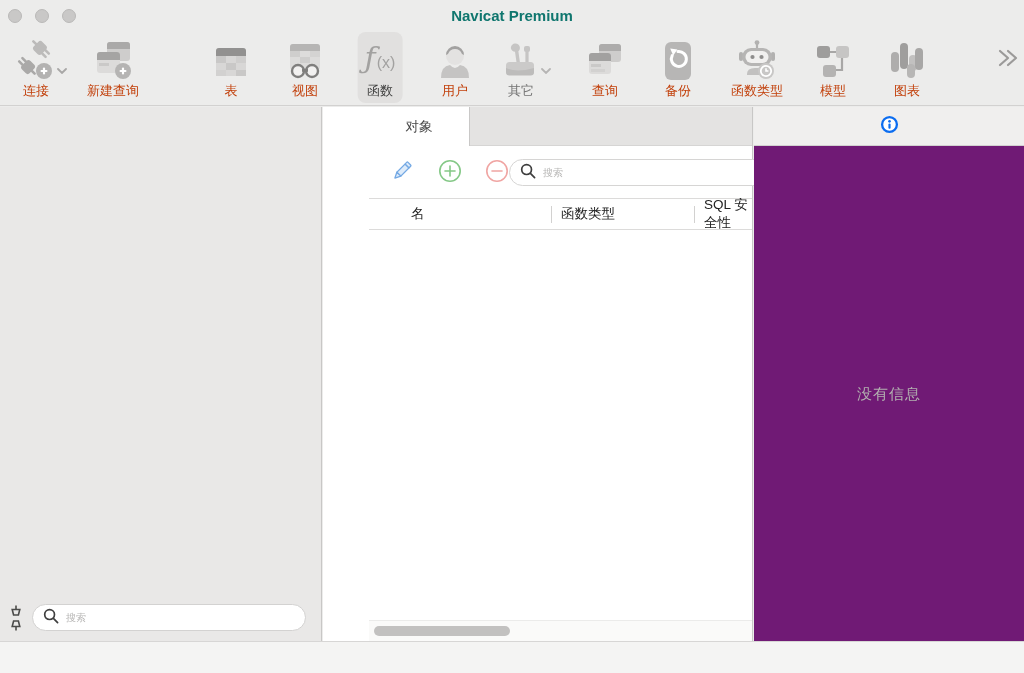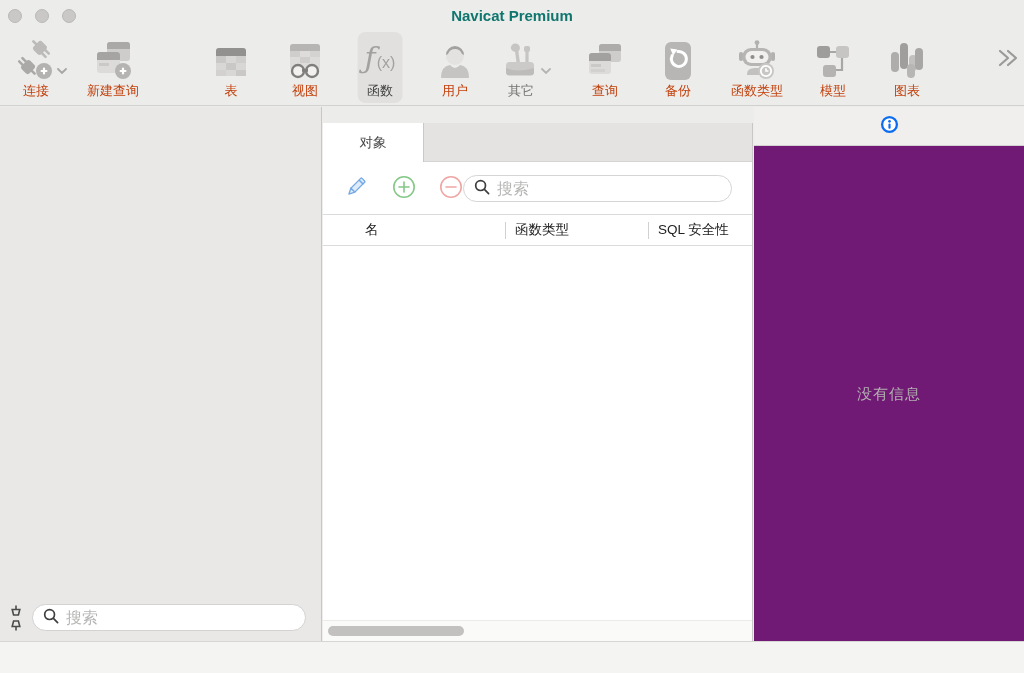--- a/index.html
+++ b/index.html
@@ -26,36 +26,36 @@
   .titem.selected .tlabel { color:#3e3e3e; }
   .titem.disabled .tlabel { color:#737373; }
   .dropdown-chevron { position:absolute; right:-11px; top:24px; }
   .fx { font-size:16px; color:#a2a1a0; line-height:38px; white-space:nowrap; }
   .fx i { font-family:"DejaVu Serif", serif; font-style:italic; font-size:30px; margin-right:1px; }
   .overflow { position:absolute; left:1008px; top:16px; transform:translateX(-50%); }
 
   
   .sidebar { position:absolute; top:107px; left:0; width:322px; bottom:32px;
     background:#e9e8e7; border-right:1px solid #c8c7c6; }
-  .middle  { position:absolute; top:123px; left:323px; width:430px; bottom:32px;
-    background:#ffffff; border-right:1px solid #c8c7c6; display:flex; flex-direction:column; }
+  .middle  { position:absolute; top:107px; left:323px; width:430px; bottom:32px;
+    background:#ffffff; border-right:1px solid #c8c7c6; display:flex; flex-direction:column;padding-left:46px; }
   .rightpane { position:absolute; top:107px; left:754px; right:0; bottom:32px;
     background:#701a75; }
   .statusbar { position:absolute; left:0; right:0; bottom:0; height:32px;
     background:#f4f4f3; border-top:1px solid #d7d6d5; }
 
   
   .side-bottom { position:absolute; left:0; right:0; bottom:9px; height:28px; }
   .side-filter { position:absolute; left:6px; top:1px; width:20px; height:26px;
     display:flex; align-items:center; justify-content:center; }
   .side-search { position:absolute; left:32px; right:15px; top:0; height:27px;
     background:#ffffff; border:1px solid #d3d2d1; border-radius:14px;
     display:flex; align-items:center; padding:0 10px; gap:7px; }
   .search-input { flex:1; border:none; outline:none; background:transparent;
-    font-size:16px; color:#333; font-family:"Liberation Sans",sans-serif; }
+    font-size:10px; color:#333; font-family:"Liberation Sans",sans-serif; }
   .search-input::placeholder { color:#b7b6b5; }
 
   
   .tabbar { position:relative; height:39px; background:#e4e3e2;
     border-bottom:1px solid #d6d5d4; flex:0 0 auto; }
   .tab-active { position:absolute; left:0; top:0; width:101px; height:39px;
     background:#ffffff; border-right:1px solid #c9c8c7;
     display:flex; align-items:center; justify-content:center;
     font-size:13.5px; color:#474747; }
 

